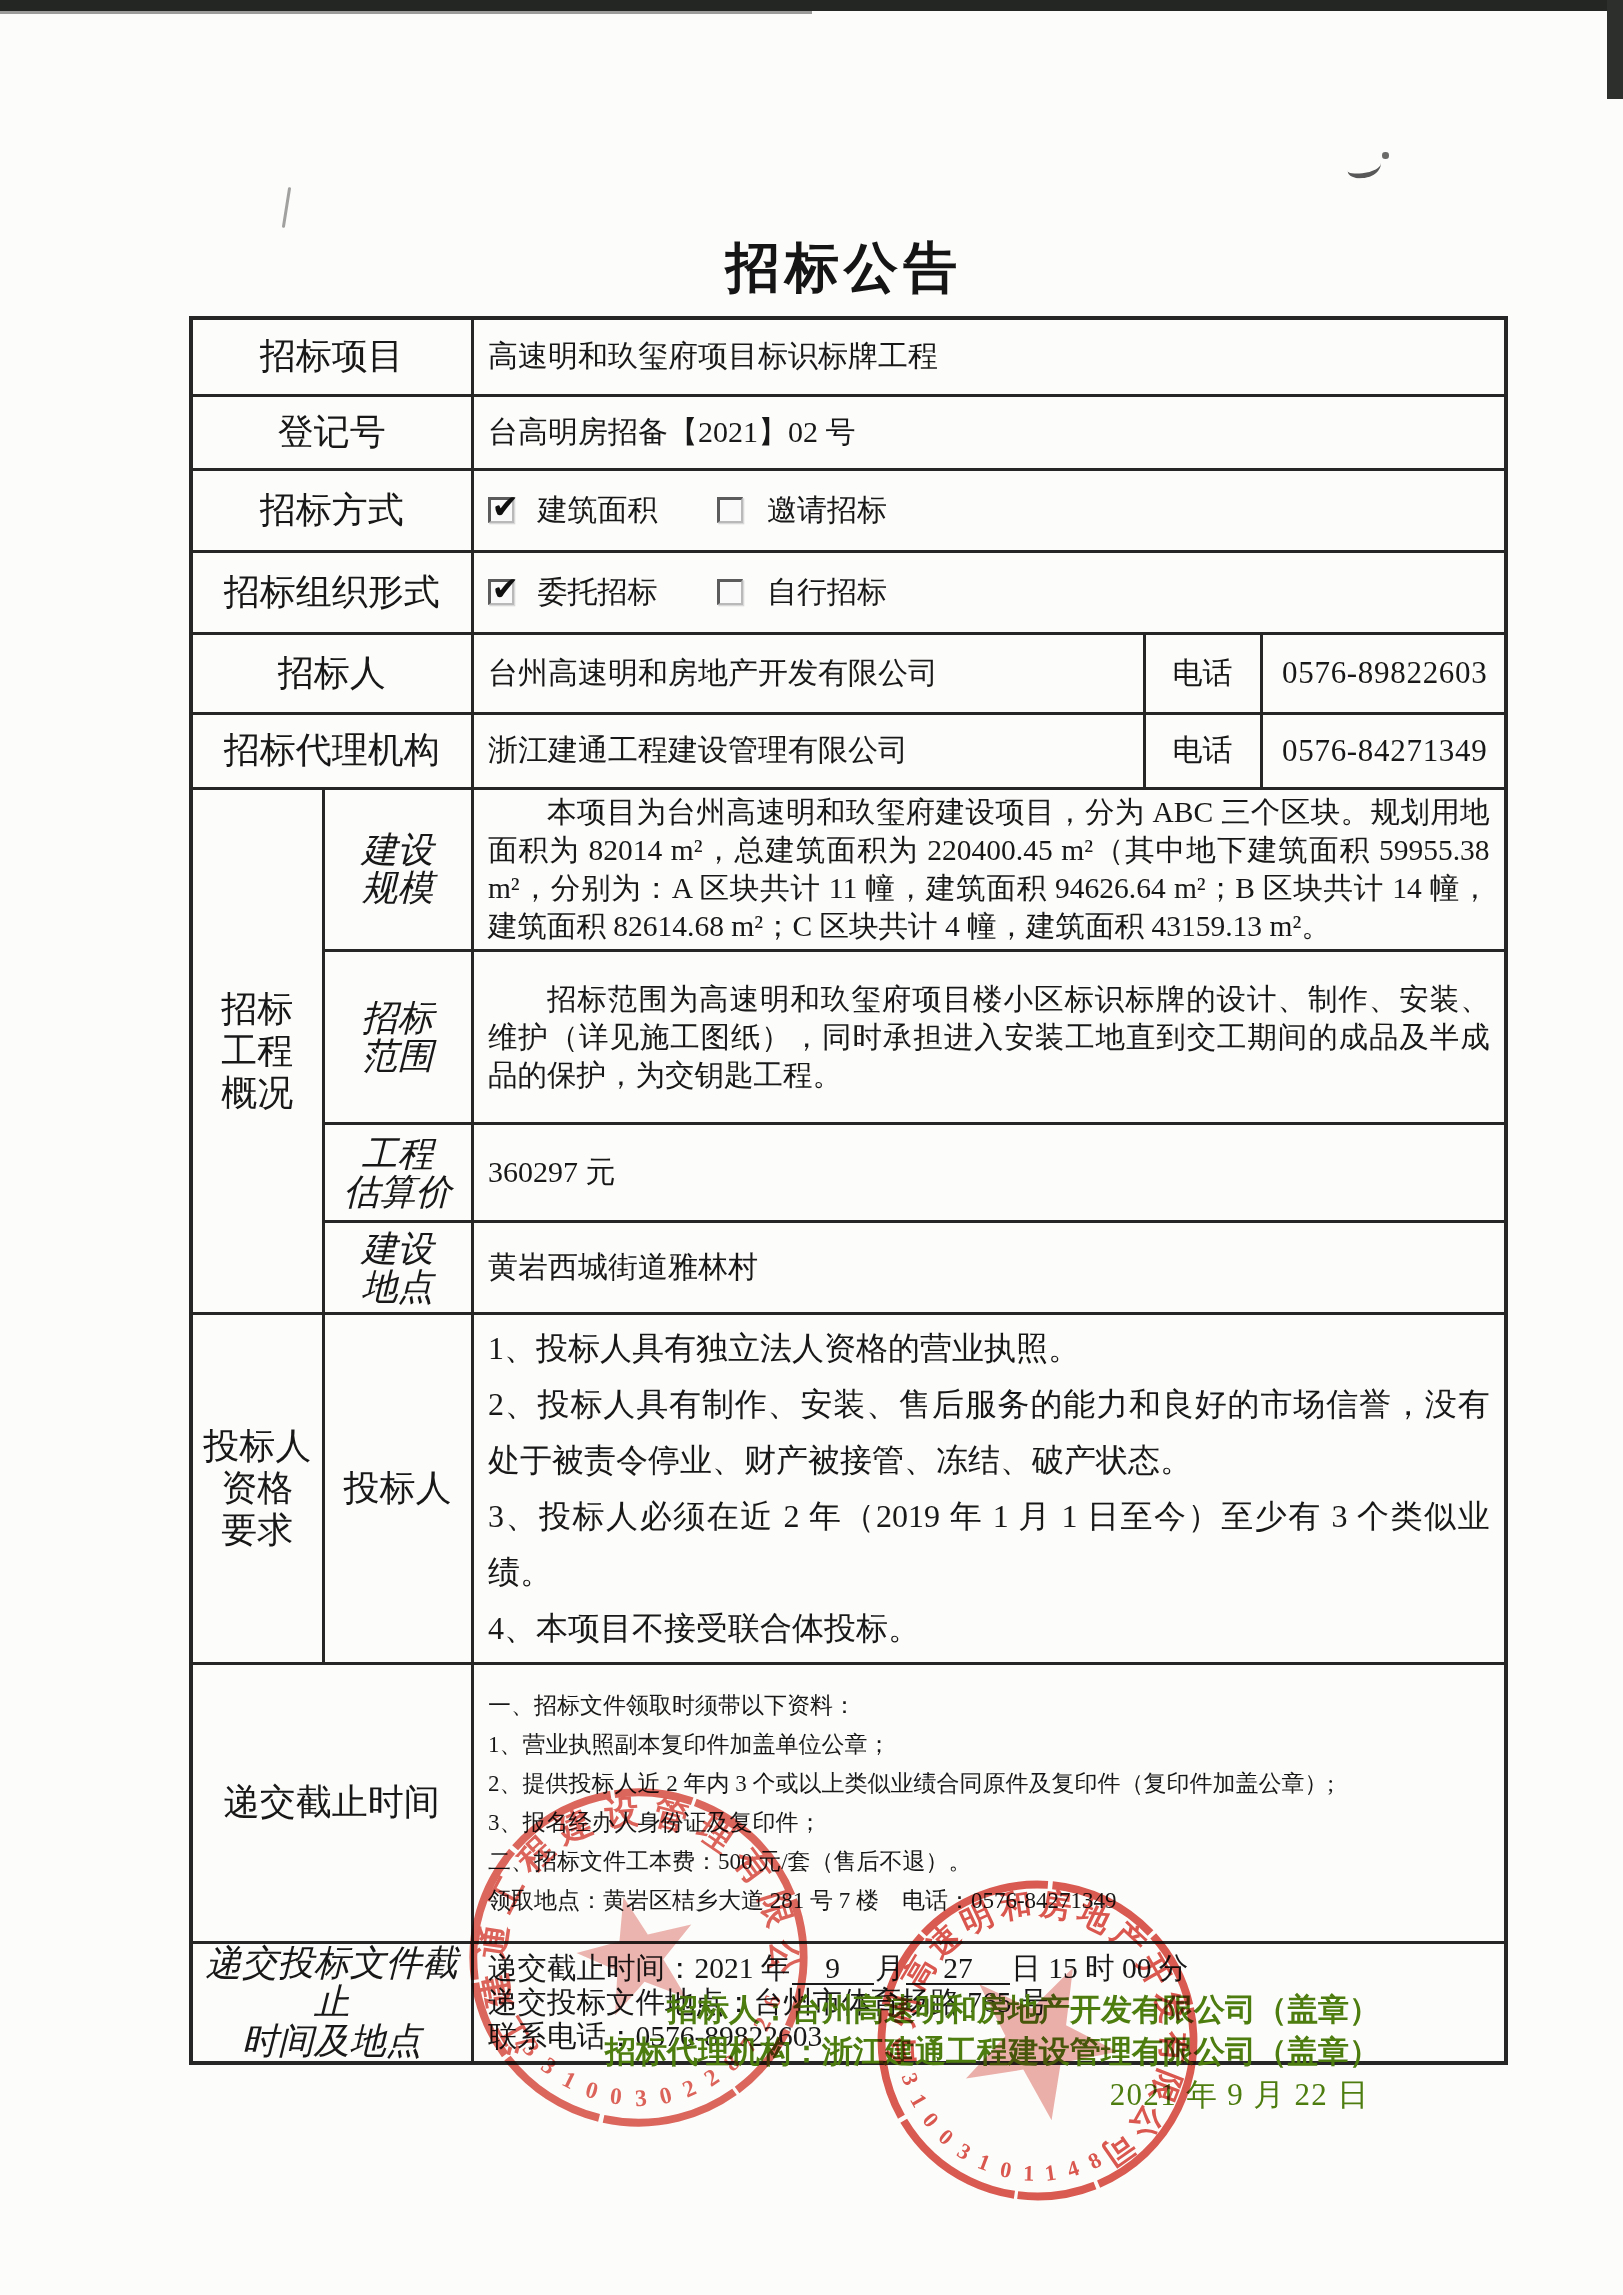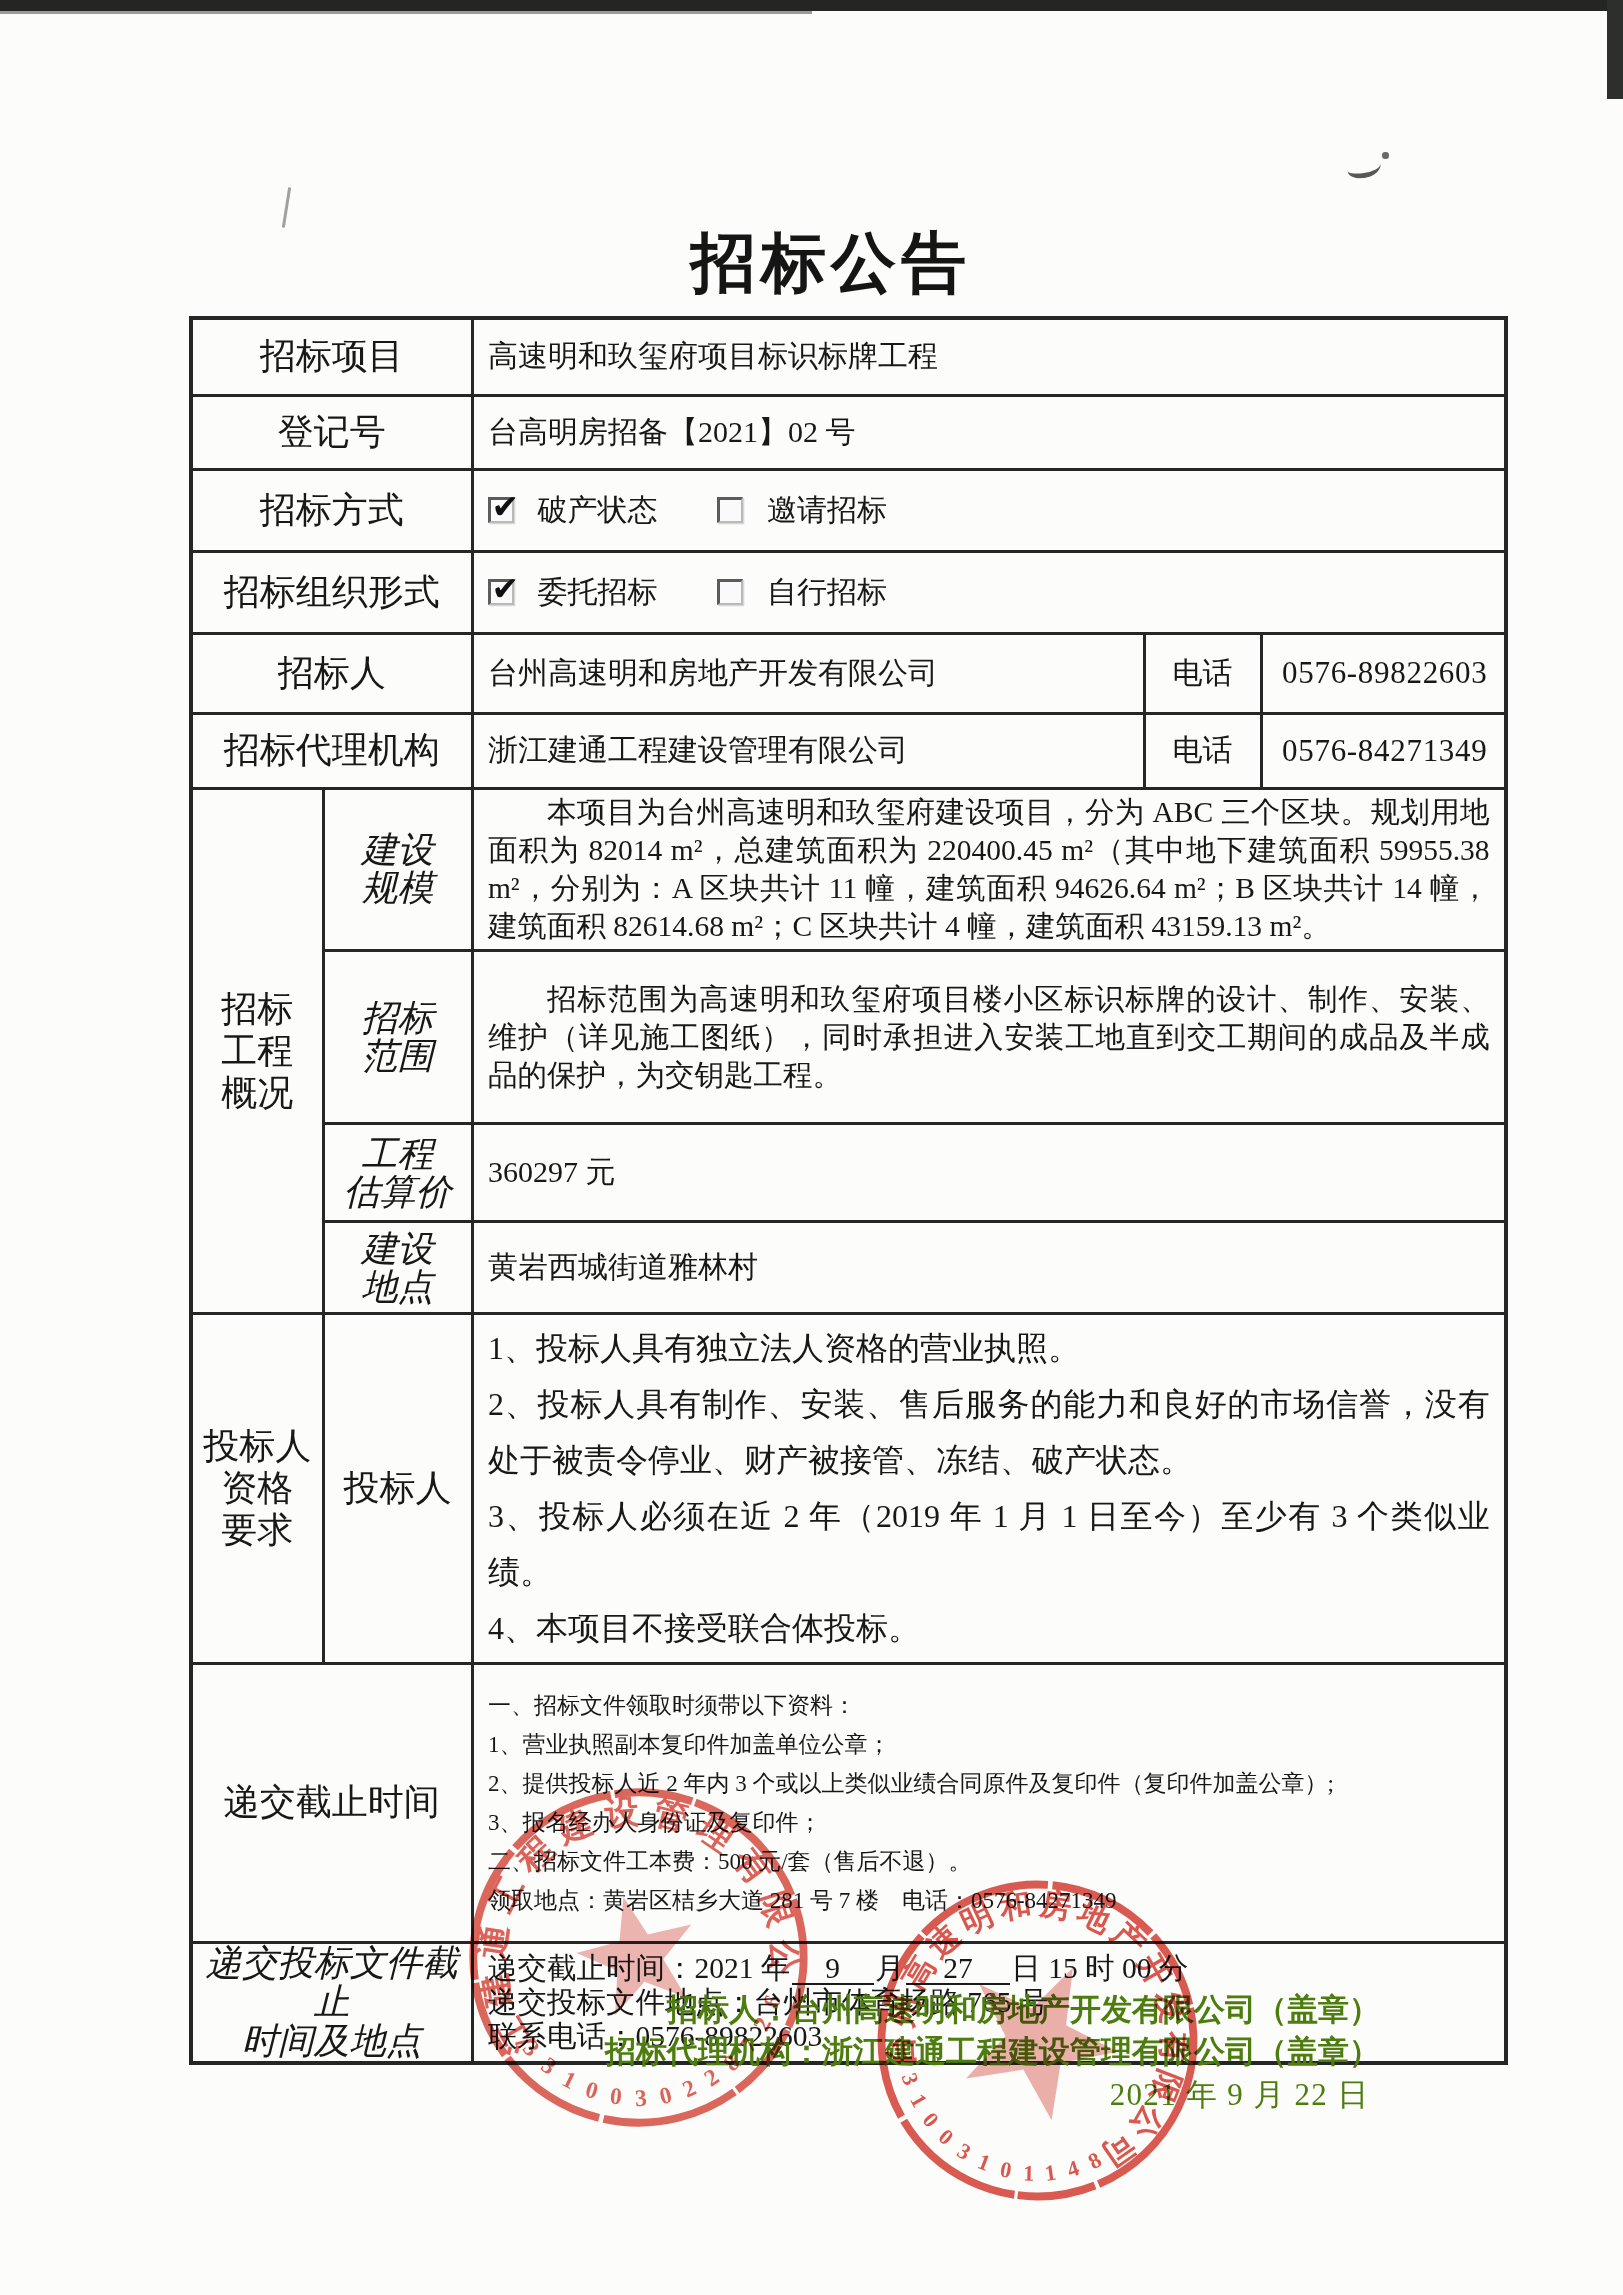--- a/index.html
+++ b/index.html
@@ -12,21 +12,21 @@
   .scan-topband{position:absolute;left:0;top:0;width:1623px;height:10.5px;background:#232623;}
   .scan-topband2{position:absolute;left:0;top:10.5px;width:812px;height:3.3px;background:#4a4d4a;opacity:.55;}
   .scan-corner{position:absolute;right:0;top:0;width:15.7px;height:99px;background:#2c2f2c;}
   .scan-mark1{position:absolute;left:285px;top:187px;width:2.6px;height:41px;background:#8a8a8a;transform:rotate(9deg);border-radius:1.3px;opacity:.8;}
   .scan-mark2{position:absolute;left:1347px;top:156px;width:34px;height:17px;border-bottom:5.2px solid #3c3c3c;border-radius:0 0 60% 45%;transform:rotate(-7deg);opacity:.85;}
   .scan-mark3{position:absolute;left:1382px;top:152px;width:6.5px;height:6.5px;background:#454545;border-radius:50%;opacity:.8;}
 
   
   .title{
     position:absolute; top:219px; left:50%; transform:translateX(calc(-50% + 19.6px));
-    margin:0; font-size:65px; font-weight:700; letter-spacing:5.2px; white-space:nowrap; color:#151515;
+    margin:13px; font-size:54px; font-weight:700; letter-spacing:5.2px; white-space:nowrap; color:#151515;
   }
 
   
   table.form{
     position:absolute; left:189px; top:316px; width:1315px;
     border-collapse:collapse; table-layout:fixed; background:transparent;
     border:4.6px solid #262626;
   }
   table.form td{
     border:3.3px solid #262626; border-top-width:3.9px; border-bottom-width:3.9px;
@@ -126,21 +126,21 @@
       <td colspan="3" class="val">台高明房招备【2021】02 号</td>
     </tr>
 
     <tr style="height:82px">
       <td colspan="2" class="lbl">招标方式</td>
       <td colspan="3" class="val">
         <div class="opts">
           <span class="cb">
                 <span class="tick">✔</span>
               </span>
-          <span class="optl">破产状态</span>
+          <span class="optl">建筑面积</span>
           <span class="cb second"></span>
           <span class="optl">邀请招标</span>
         </div>
       </td>
     </tr>
 
     <tr style="height:82px">
       <td colspan="2" class="lbl">招标组织形式</td>
       <td colspan="3" class="val">
         <div class="opts">

